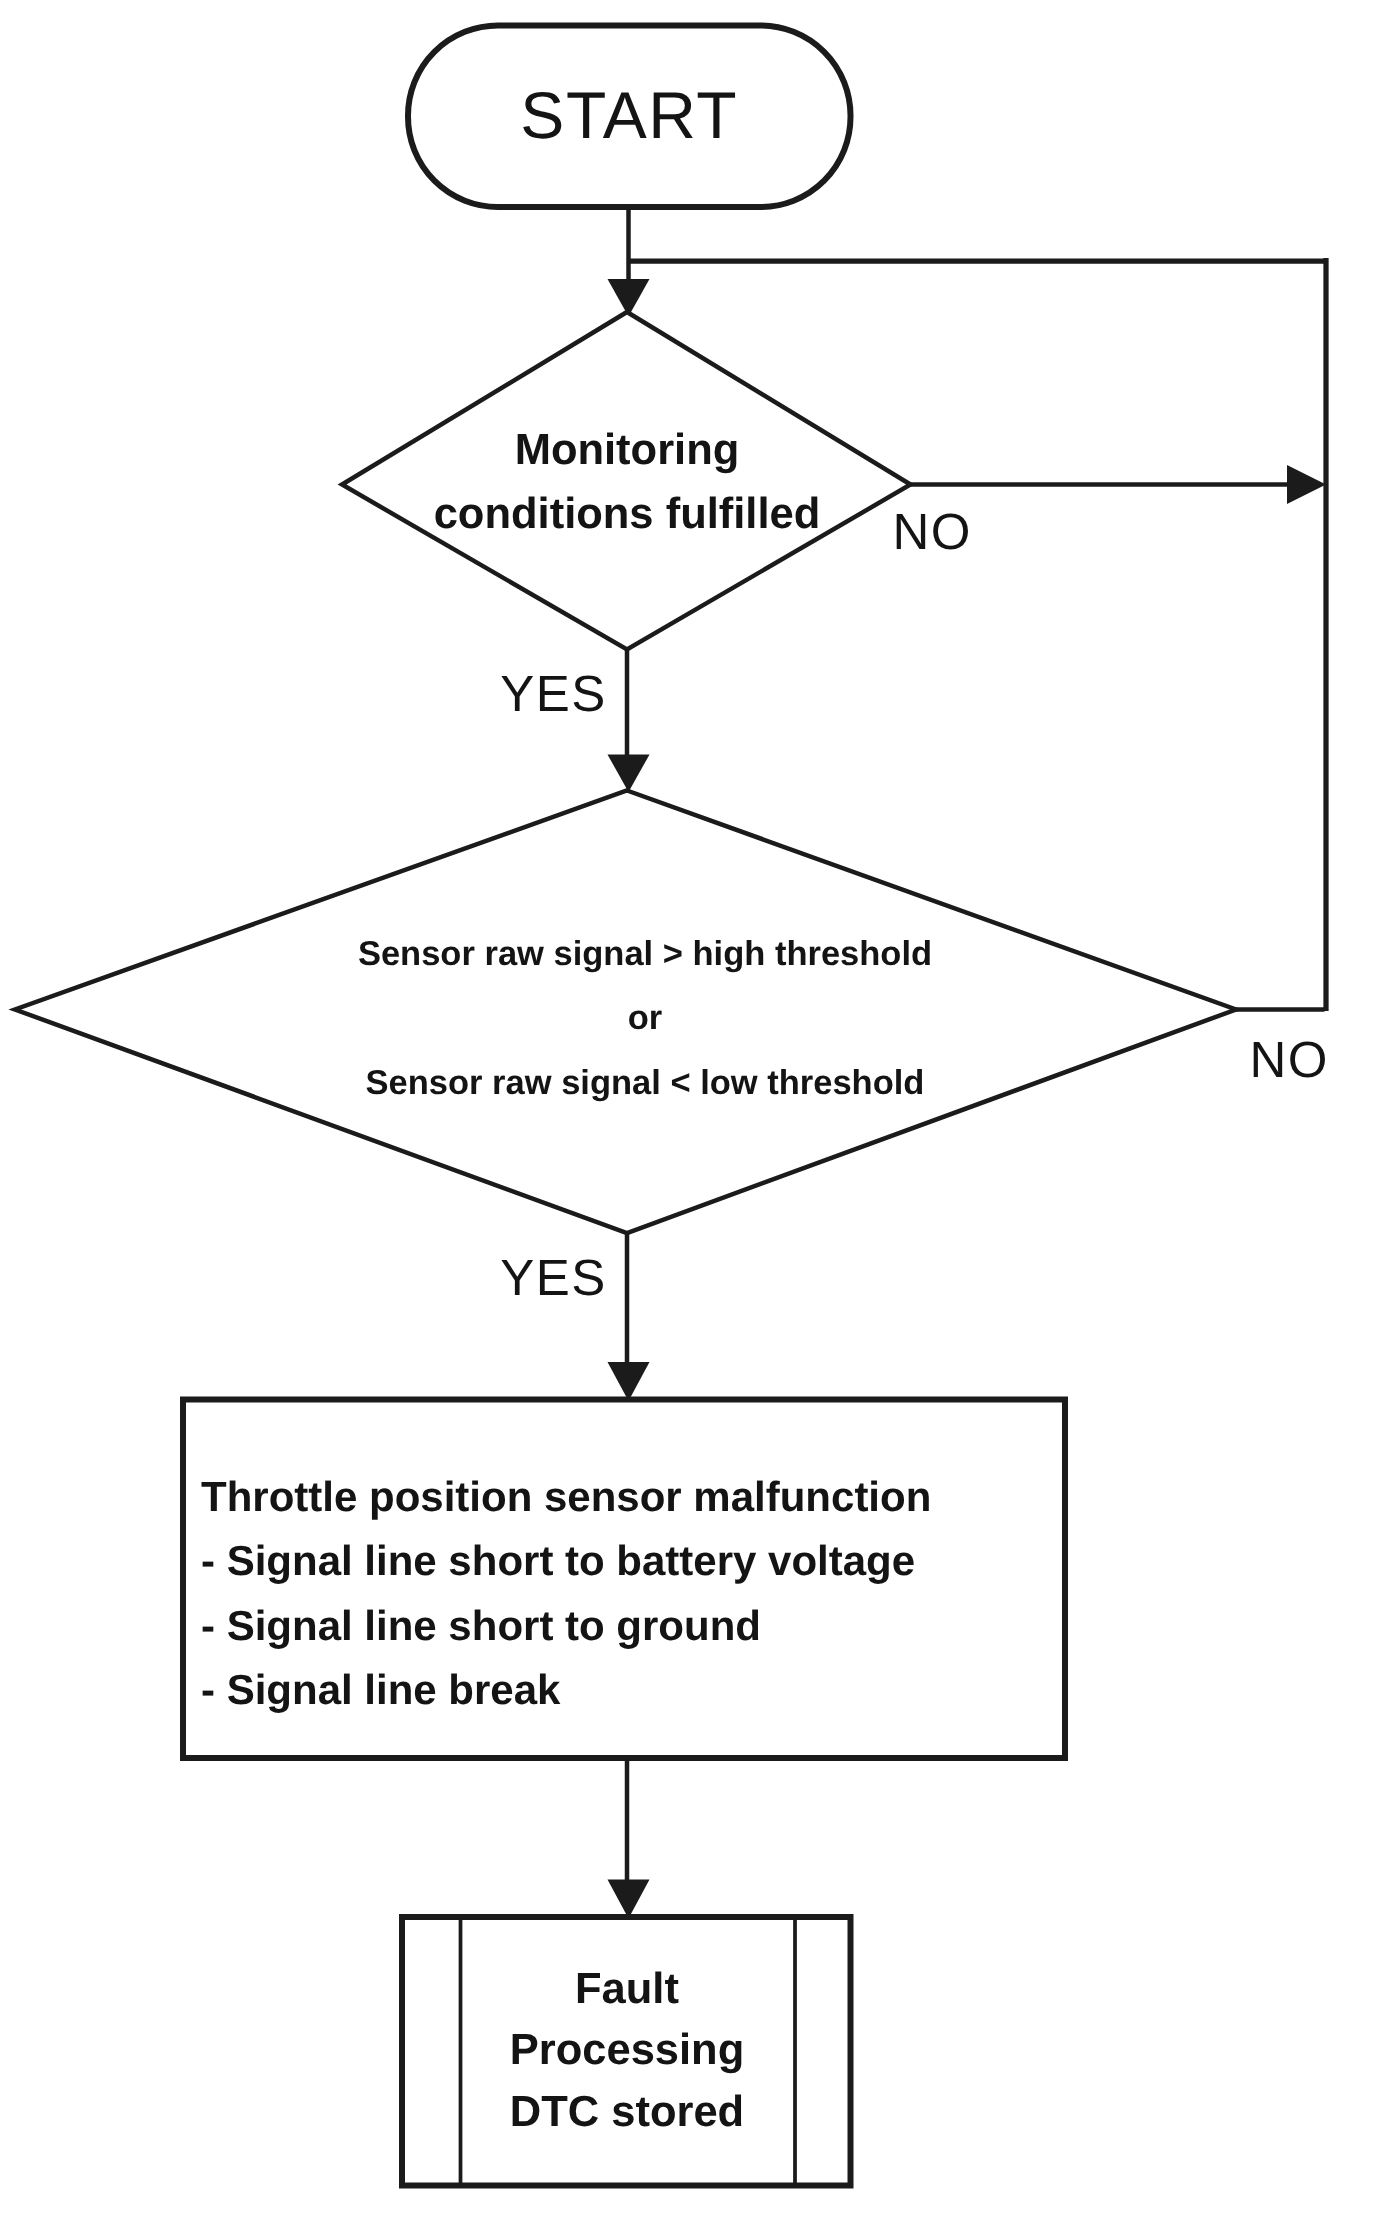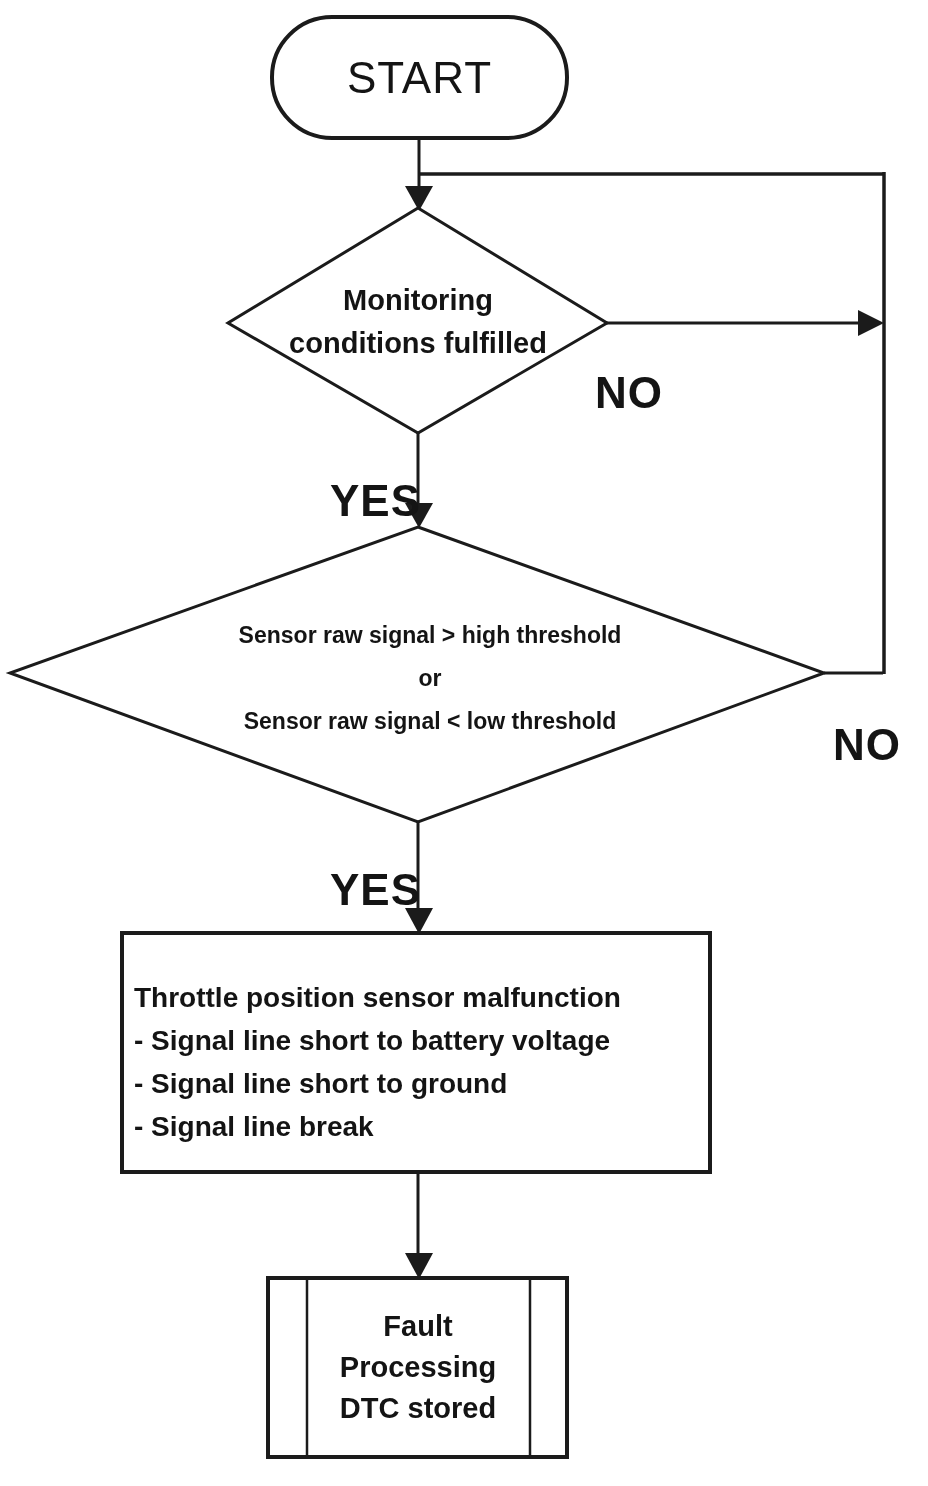--- a/index.html
+++ b/index.html
@@ -50,24 +50,23 @@
   .d2-label {
     left: 118px;
     top: 614px;
     width: 624px;
     text-align: center;
     font-size: 23px;
     font-weight: bold;
     line-height: 43px;
   }
   .branch-label {
-    font-size: 44px;
-    font-weight: bold;
+    font-size: 34px;
+    font-weight: normal;
     letter-spacing: 1px;
-    margin-top: 32px;
   }
   .yes1-label { left: 330px; top: 444px; width: 78px; text-align: center; }
   .no1-label  { left: 595px; top: 336px; width: 60px; }
   .yes2-label { left: 330px; top: 833px; width: 78px; text-align: center; }
   .no2-label  { left: 833px; top: 688px; width: 60px; }
   .process-label {
     left: 134px;
     top: 976px;
     width: 566px;
     text-align: left;

